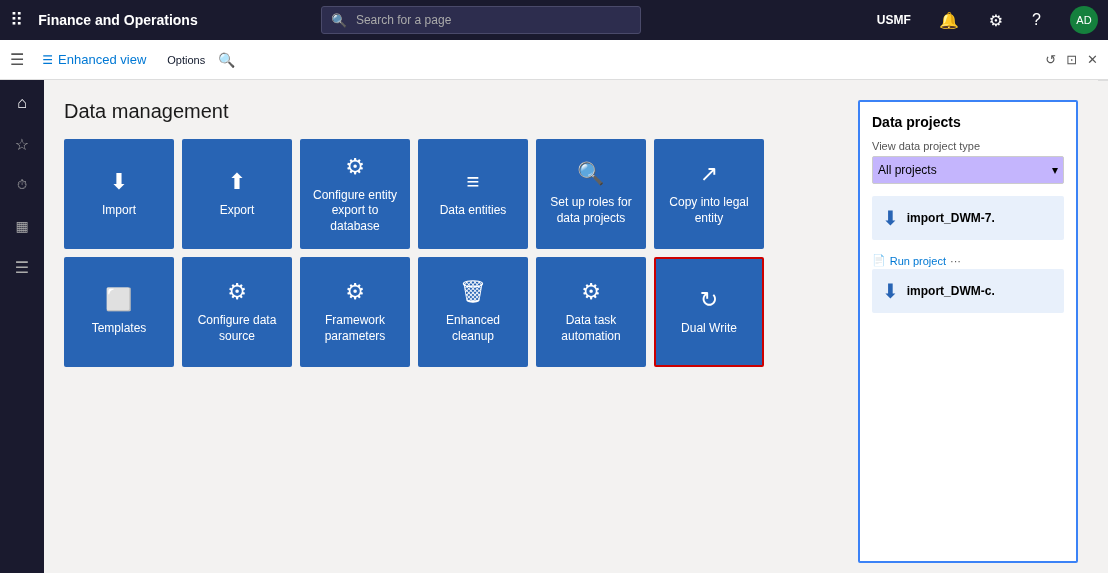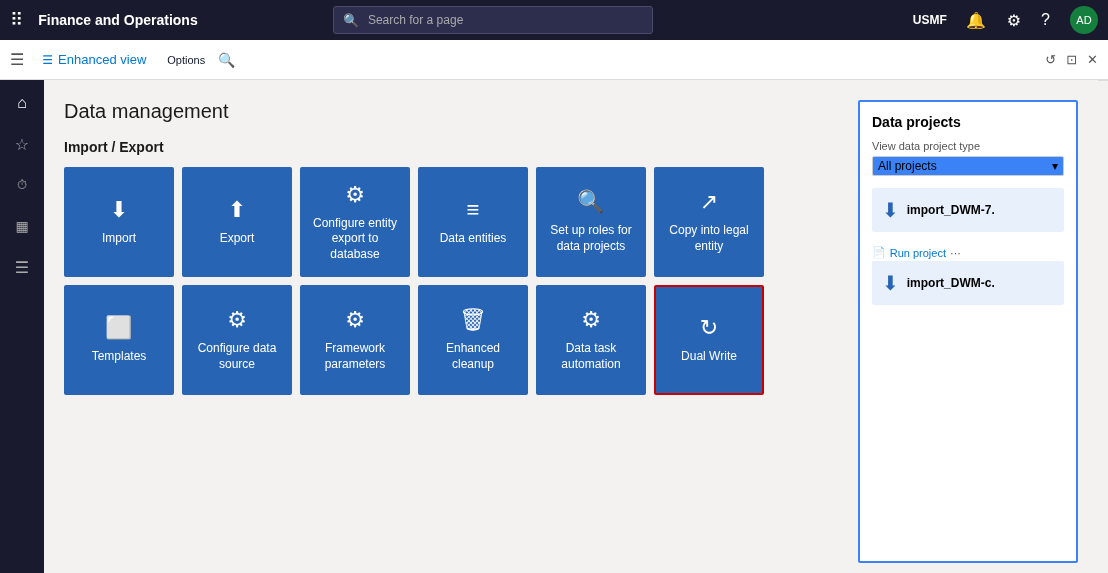--- a/index.html
+++ b/index.html
@@ -28,21 +28,21 @@
       align-items: center;
       padding: 0 10px;
       gap: 8px;
       color: #aaa;
       font-size: 13px;
       margin: 0 auto;
     }
     .top-nav .right-actions {
       display: flex;
       align-items: center;
-      gap: 20px;
+      gap: 29px;
       color: white;
       margin-left: auto;
     }
     .top-nav .company-badge {
       font-size: 12px;
       font-weight: 600;
       color: white;
     }
     .top-nav .avatar {
       width: 28px;
@@ -217,31 +217,31 @@
       font-weight: 600;
       margin-bottom: 10px;
     }
     .filter-label {
       font-size: 11px;
       color: #555;
       margin-bottom: 4px;
     }
     .filter-select {
       width: 100%;
-      height: 20px;
+      height: 28px;
       border: 1px solid #ccc;
       border-radius: 2px;
       font-size: 12px;
       padding: 8px 5px;
       margin-bottom: 12px;
       display: flex;
       align-items: center;
       justify-content: space-between;
       cursor: pointer;
-      background: #3b82f6;
+      background: #c4b5fd;
     }
 
     .project-card {
       background: #e8f0fb;
       border-radius: 2px;
       padding: 10px;
       margin-bottom: 8px;
       display: flex;
       align-items: center;
       gap: 8px;
@@ -319,21 +319,20 @@
     <div class="sidebar-item" style="font-size:13px;">⏱</div>
     <div class="sidebar-item" style="font-size:14px;">▦</div>
     <div class="sidebar-item">☰</div>
   </div>
 
   <div class="content-area">
     <div class="page-body">
 
       <div class="main-content">
         <h1 class="page-title">Data management</h1>
-        <div class="section-title">Import / Export</div>
 
         <div class="tiles-grid" id="tiles-container">
         <div class="tile">
     <span class="tile-icon">⬇</span>
     <span class="tile-label">Import</span>
   </div>
             <div class="tile">
     <span class="tile-icon">⬆</span>
     <span class="tile-label">Export</span>
   </div>

